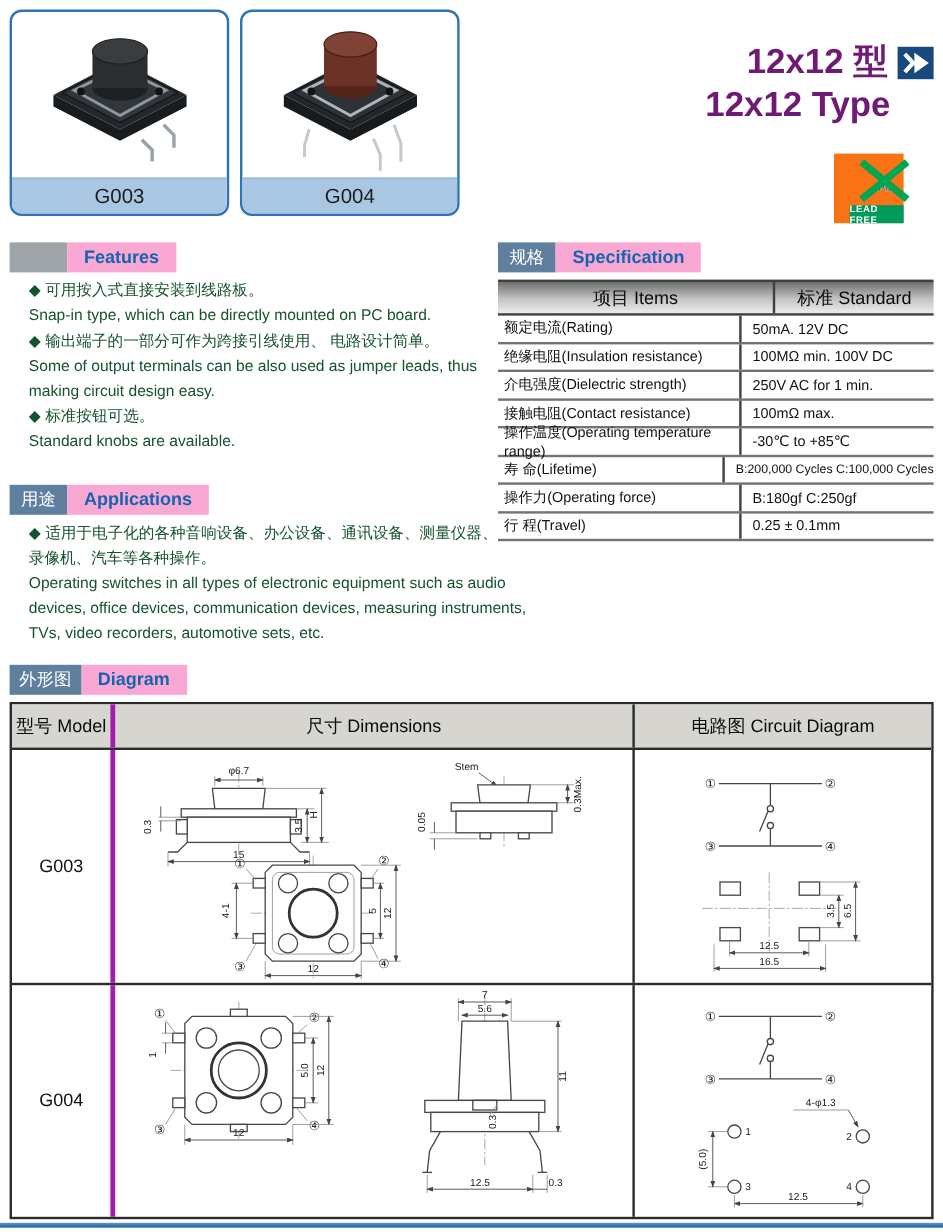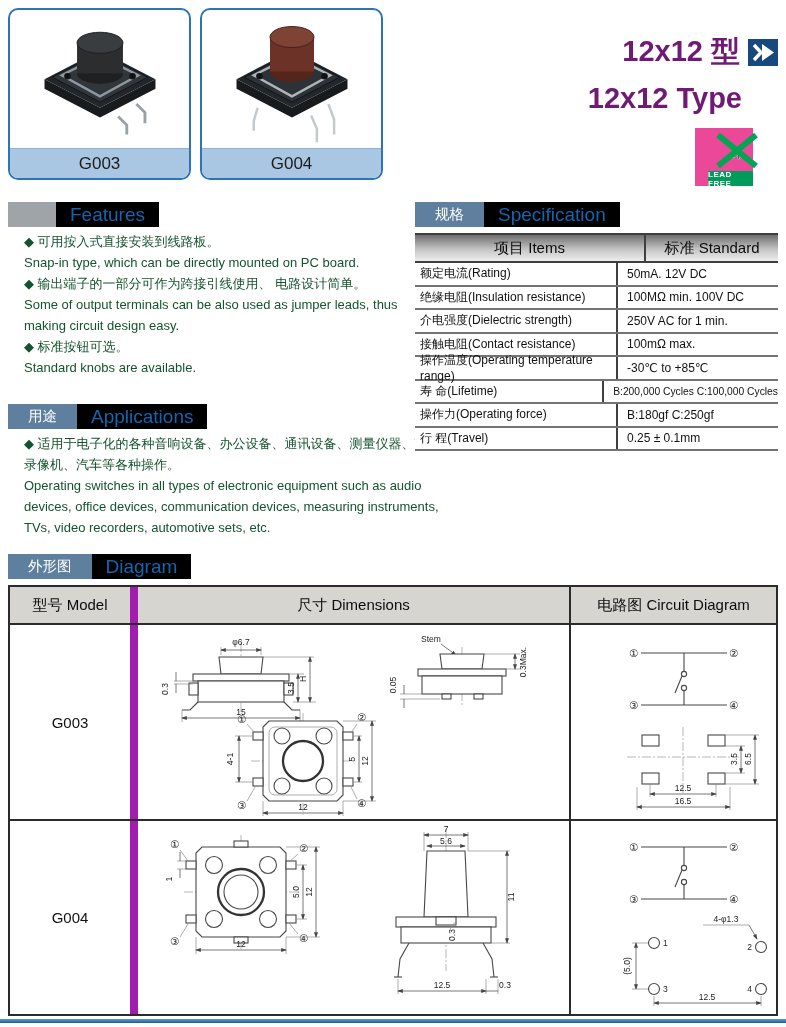--- a/index.html
+++ b/index.html
@@ -14,33 +14,33 @@
   #card-g003 { left:8px; } #card-g004 { left:200px; }
   .photo-strip { position:absolute; bottom:0; left:0; right:0; height:30px;
     background:#a9c6e2; display:flex; align-items:center; justify-content:center;
     font-size:17px; color:#1c1c1c; border-top:1px solid #8fb3d6; }
   .photo-area { position:absolute; top:2px; left:0; right:0; height:140px;
     display:flex; align-items:center; justify-content:center; }
   
   .title-block { position:absolute; top:32px; left:540px; width:238px; text-align:right; }
   .title-row1 { display:flex; justify-content:flex-end; align-items:center; gap:8px; }
   .title-cn, .title-en { font-weight:bold; font-size:29px; color:#701a75; }
-  .title-en { margin-top:10px; margin-right:36px; }
+  .title-en { margin-top:0; margin-right:36px; }
   .arrow-badge { width:30px; height:27px; background:#17497e; display:inline-block; }
   
   .leadfree { position:absolute; left:695px; top:128px; width:58px; height:58px;
-    background:#ec4899; display:flex; flex-direction:column;padding-left:13px; }
+    background:#f97316; display:flex; flex-direction:column;padding-left:13px; }
   .leadfree-bar { height:15px; background:#009a5b; color:#fff; font-weight:bold;
     font-size:8px; display:flex; align-items:center; justify-content:center; letter-spacing:0.5px; }
   
   .sec-hdr { position:absolute; display:flex; height:25px; }
   .sec-hdr .cn { min-width:48px; background:#5e7f9e; color:#fff; font-size:14.5px;
-    display:flex; align-items:center; justify-content:center; padding:0 20px; }
+    display:flex; align-items:center; justify-content:center; padding:0 8px; }
   .sec-hdr .cn.blank { background:#9fa4a9; }
-  .sec-hdr .en { background:#000000; color:#1565ad; font-weight:normal; font-size:19px;
+  .sec-hdr .en { background:#f9a8d4; color:#1565ad; font-weight:bold; font-size:15px;
     display:flex; align-items:center; padding:0 14px; }
   
   .text-block { position:absolute; left:24px; width:404px; font-size:13px;
     line-height:21px; color:#14532d; }
   
   .spec-table { position:absolute; left:415px; top:233px; width:363px;
     border-top:2px solid #3f3f3f; background:#fff; }
   .spec-head { display:flex; height:28px; border-bottom:2px solid #3f3f3f;
     background:linear-gradient(180deg,#6f6f6f 0%,#c4c4c4 55%,#ededed 100%);
     font-size:15px; color:#0b0b0b; }
@@ -50,21 +50,21 @@
   .spec-row { display:flex; height:23.5px; border-bottom:2px solid #737373; font-size:12px; }
   .spec-item { width:203px; border-right:2px solid #3f3f3f; display:flex;
     align-items:center; padding-left:5px; }
   .spec-val { flex:1; display:flex; align-items:center; padding-left:9px; white-space:nowrap; }
   .spec-val.small { font-size:10.3px; }
   
   .dg-table { position:absolute; left:8px; top:585px; width:770px;
     border:2px solid #2b2b2b; background:#fff; }
   .dg-row { display:flex; border-bottom:2px solid #2b2b2b; }
   .dg-row:last-child { border-bottom:none; }
-  .dg-c1 { width:128px; border-right:8px solid #a21caf; display:flex;
+  .dg-c1 { width:86px; border-right:4px solid #a21caf; display:flex;
     align-items:center; justify-content:center; font-size:15px; }
   .dg-c2 { width:433px; border-right:2px solid #2b2b2b; overflow:hidden; }
   .dg-c3 { flex:1; overflow:hidden; }
   .dg-head { height:38px; background:#d6d5d0; font-size:15px; color:#0b0b0b; }
   .dg-head > div { display:flex; align-items:center; justify-content:center; }
   .row-g003 { height:196px; } .row-g004 { height:193px; }
   
   svg text { font-family:"Liberation Sans","DejaVu Sans",sans-serif; font-size:8.5px; fill:#1b1b1b; }
   svg text.pin { font-size:10.5px; }
   .ln  { stroke:#474747; stroke-width:1.1; fill:none; }

